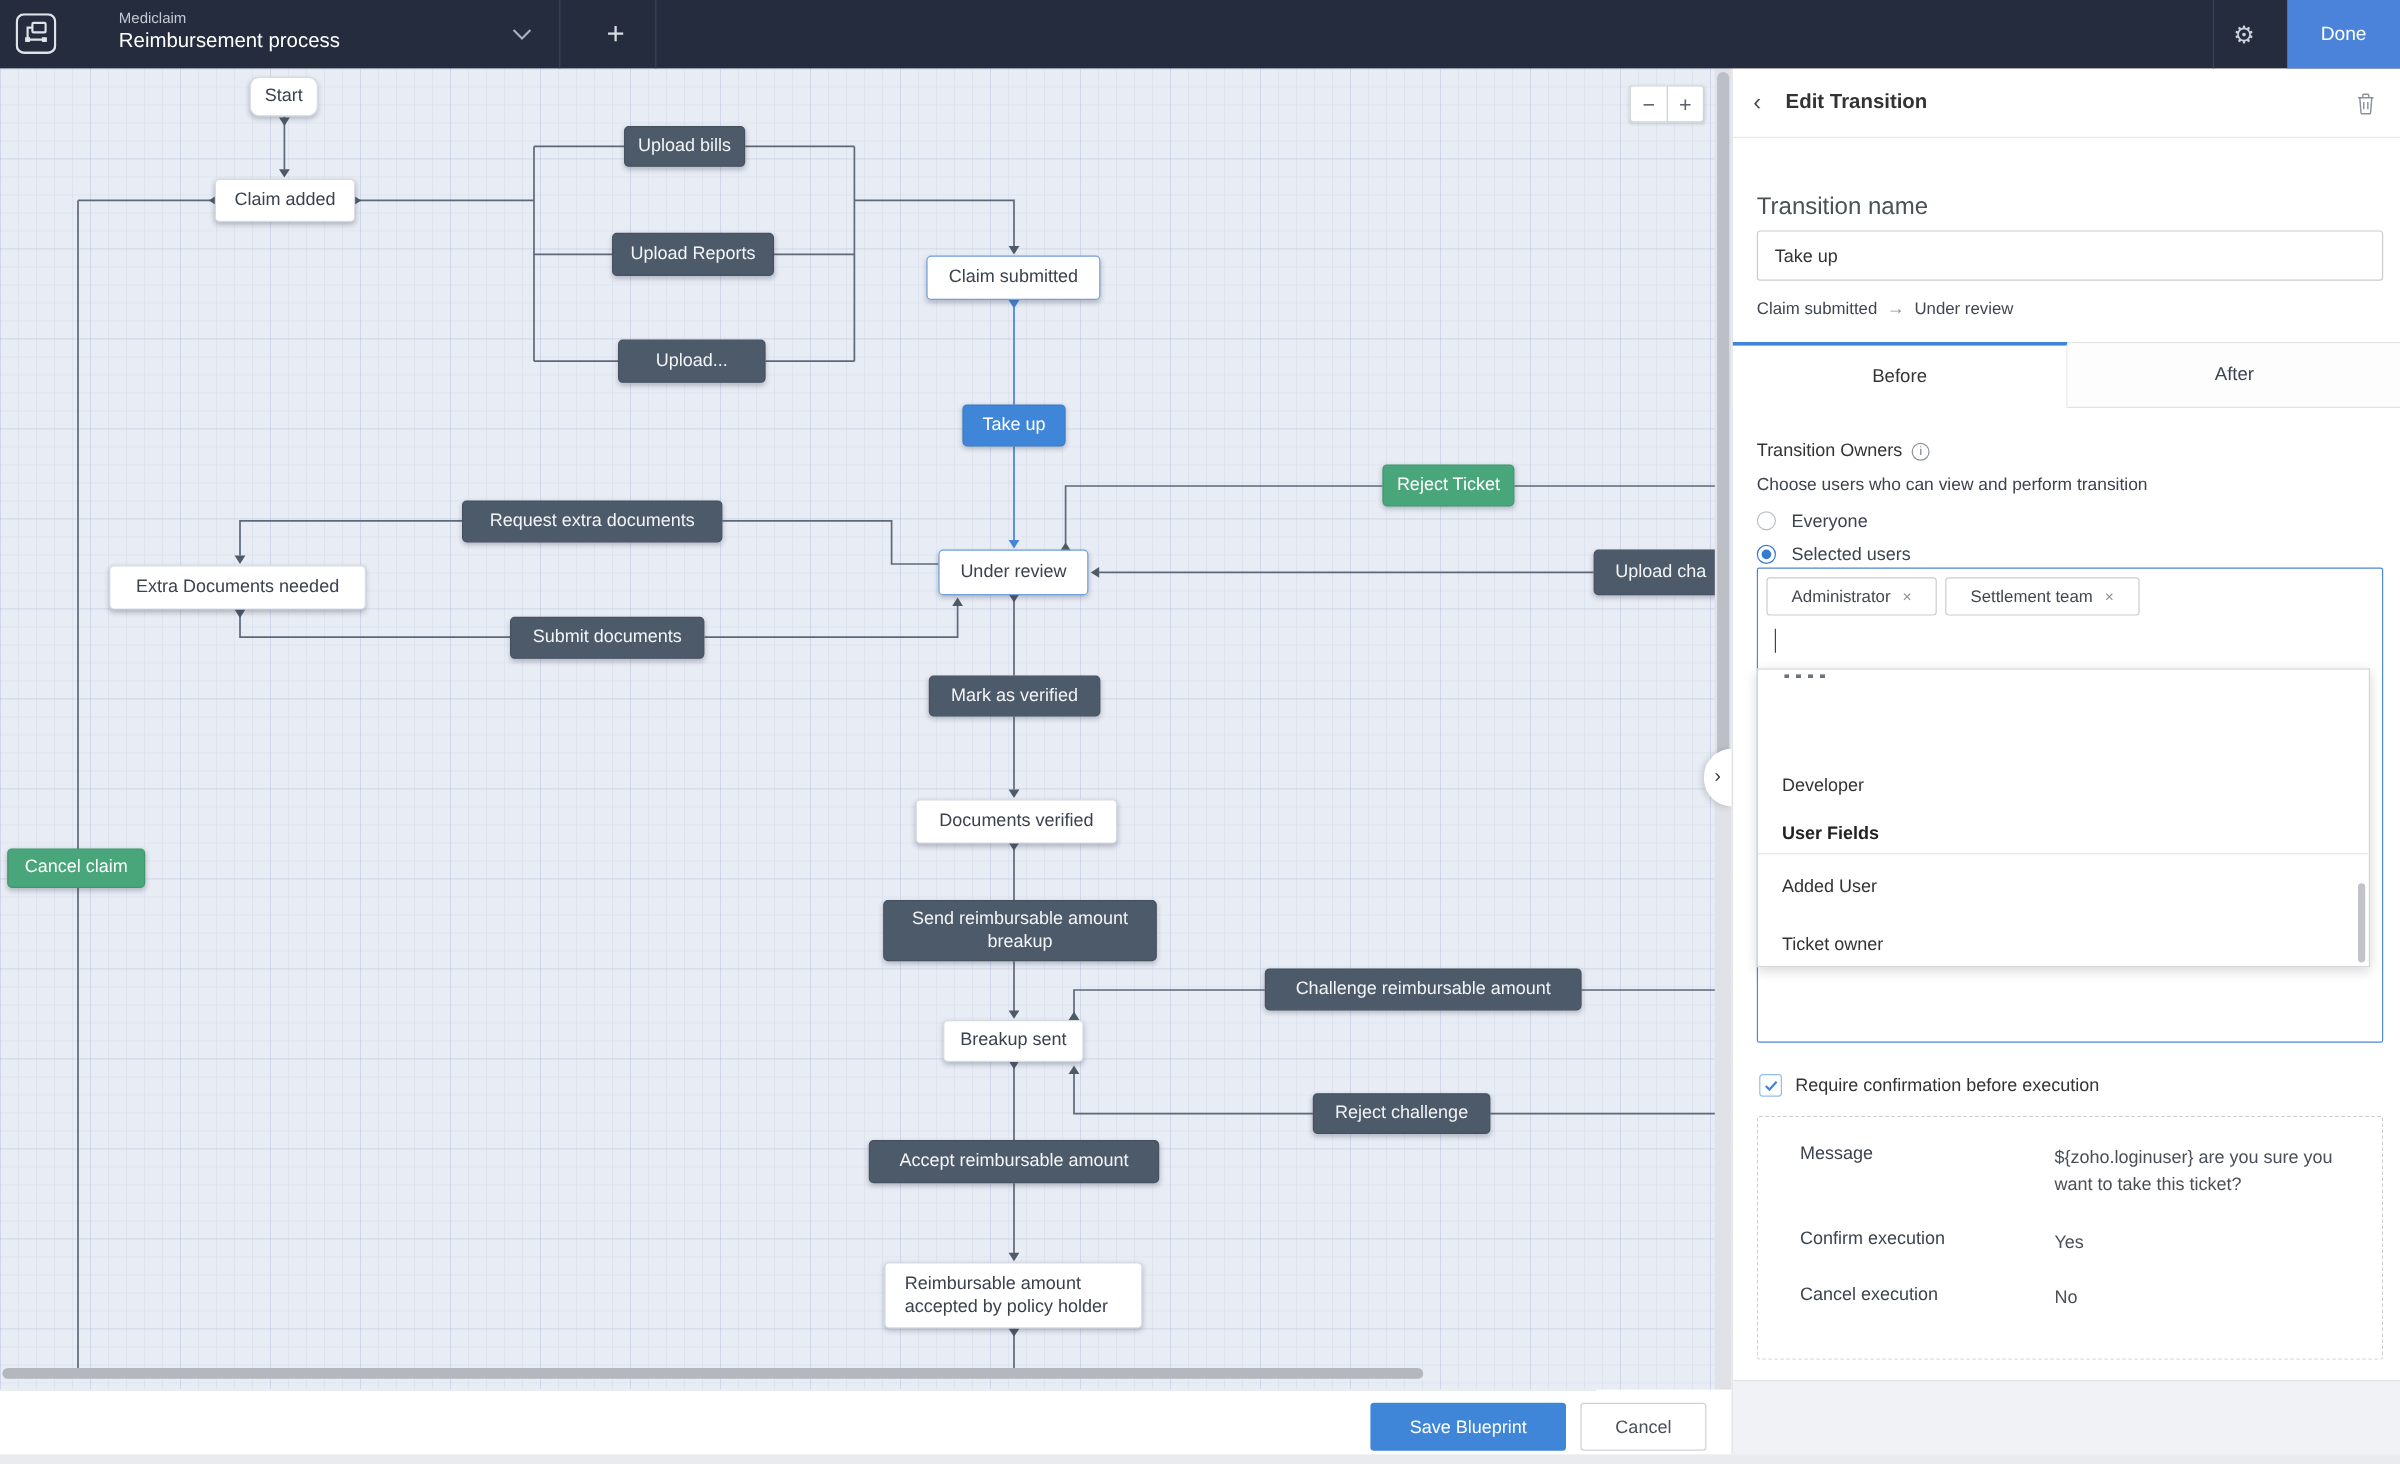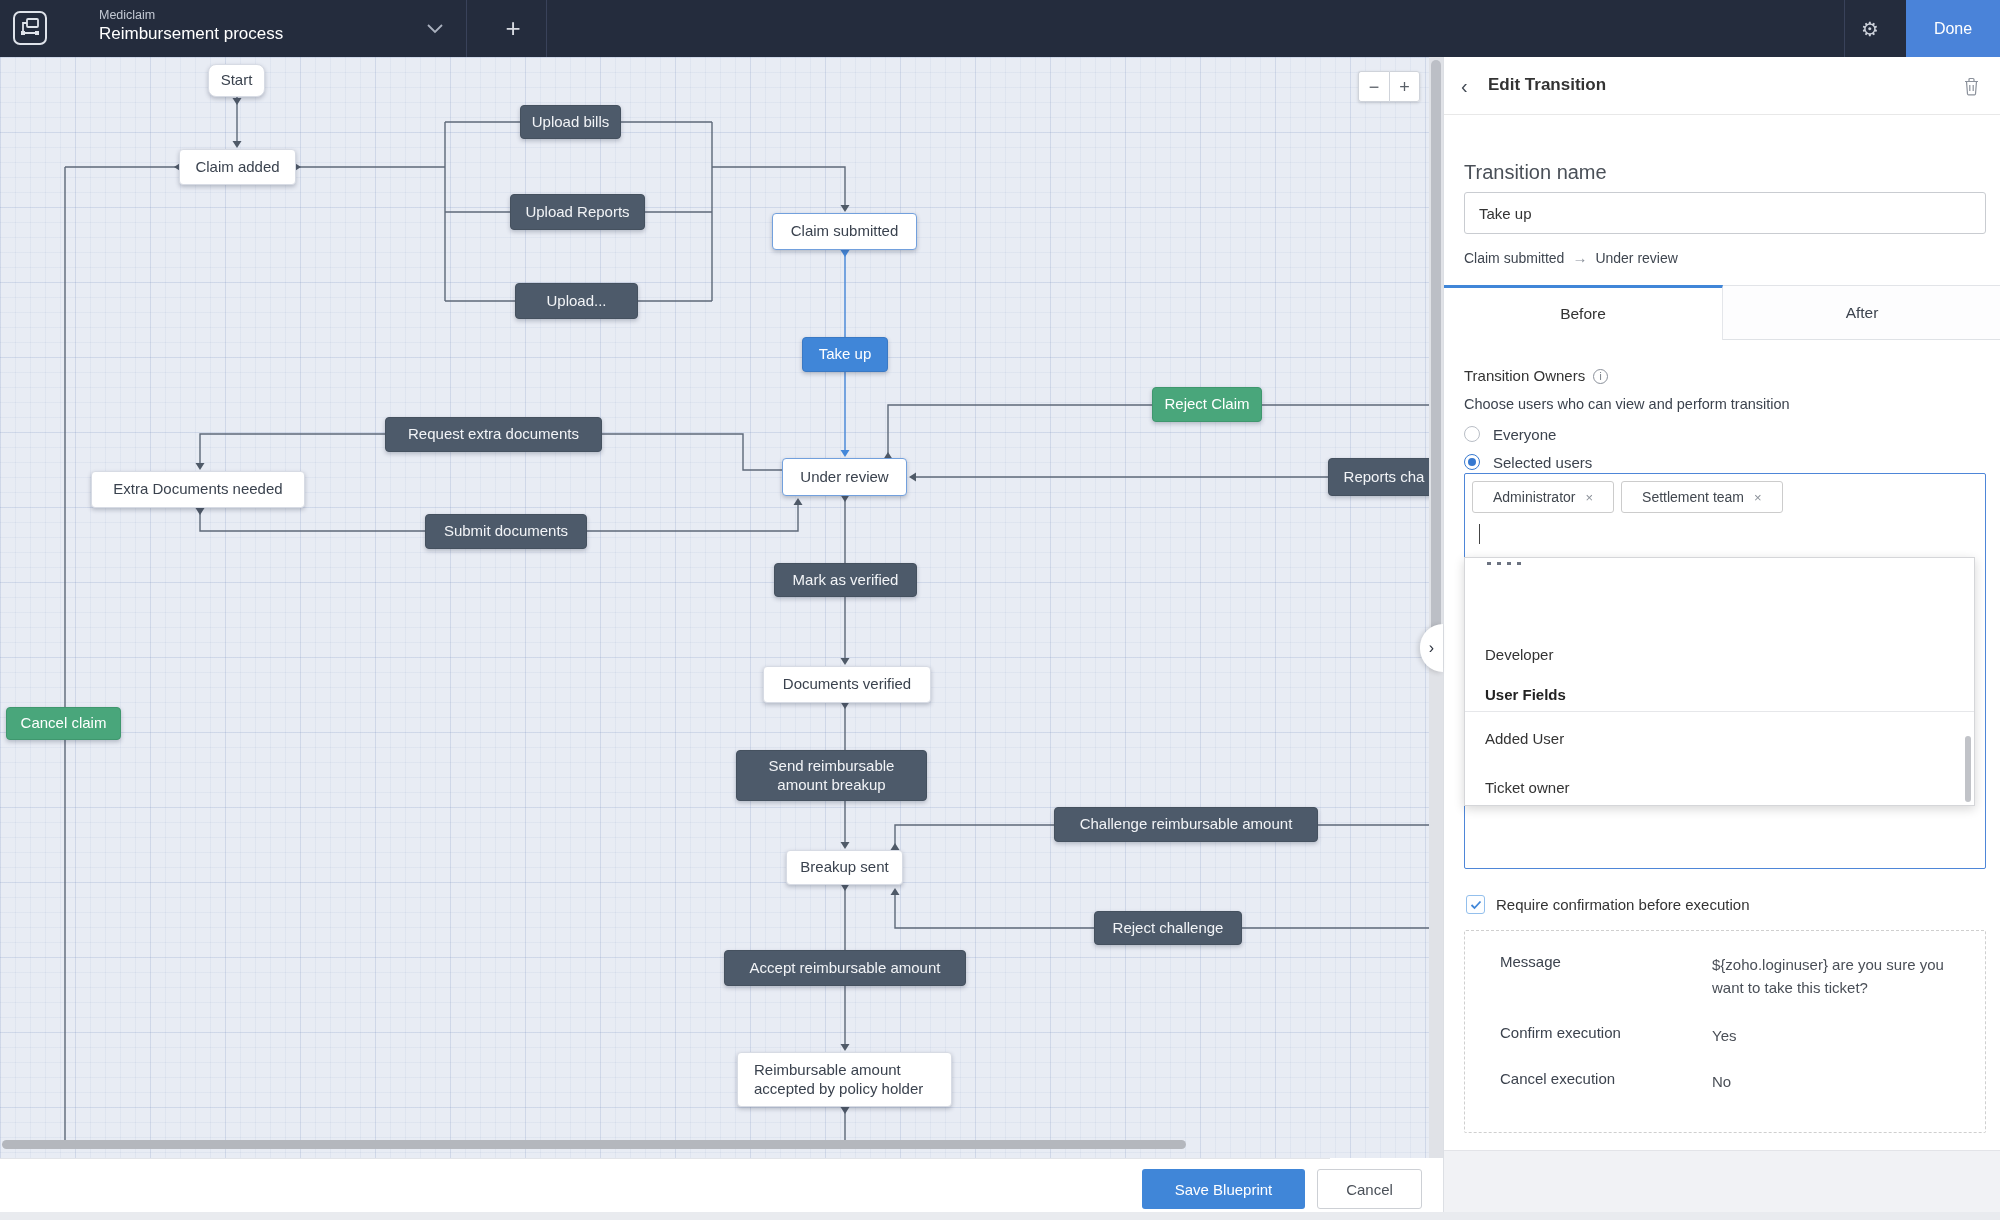--- a/index.html
+++ b/index.html
@@ -178,30 +178,30 @@
       </g>
   </svg>
   <div id="nodes">
       <div class="node kind-state-start" id="node-start" style="left: 208px; top: 7px; width: 57px; height: 33px;">Start</div>
       <div class="node kind-state" id="node-claim-added" style="left: 179px; top: 92px; width: 117px; height: 36px;">Claim added</div>
       <div class="node kind-transition" id="node-upload-bills" style="left: 520px; top: 48px; width: 101px; height: 34px;">Upload bills</div>
       <div class="node kind-transition" id="node-upload-reports" style="left: 510px; top: 137px; width: 135px; height: 36px;">Upload Reports</div>
       <div class="node kind-transition" id="node-upload-more" style="left: 515px; top: 226px; width: 123px; height: 36px;">Upload...</div>
       <div class="node kind-state-selected" id="node-claim-submitted" style="left: 772px; top: 156px; width: 145px; height: 37px;">Claim submitted</div>
       <div class="node kind-transition-active" id="node-take-up" style="left: 802px; top: 280px; width: 86px; height: 35px;">Take up</div>
-      <div class="node kind-transition-green" id="node-reject-claim" style="left: 1152px; top: 330px; width: 110px; height: 35px;">Reject Claim</div>
+      <div class="node kind-transition-green" id="node-reject-claim" style="left: 1152px; top: 330px; width: 110px; height: 35px;">Reject Ticket</div>
       <div class="node kind-transition" id="node-request-extra-documents" style="left: 385px; top: 360px; width: 217px; height: 35px;">Request extra documents</div>
       <div class="node kind-state" id="node-extra-documents-needed" style="left: 91px; top: 414px; width: 214px; height: 37px;">Extra Documents needed</div>
       <div class="node kind-state-selected" id="node-under-review" style="left: 782px; top: 401px; width: 125px; height: 38px;">Under review</div>
-      <div class="node kind-transition" id="node-approve-challenge" style="left: 1328px; top: 401px; width: 112px; height: 38px;">Reports cha</div>
+      <div class="node kind-transition" id="node-approve-challenge" style="left: 1328px; top: 401px; width: 112px; height: 38px;">Upload cha</div>
       <div class="node kind-transition" id="node-submit-documents" style="left: 425px; top: 457px; width: 162px; height: 35px;">Submit documents</div>
       <div class="node kind-transition" id="node-mark-as-verified" style="left: 774px; top: 506px; width: 143px; height: 34px;">Mark as verified</div>
       <div class="node kind-state" id="node-documents-verified" style="left: 763px; top: 609px; width: 168px; height: 37px;">Documents verified</div>
       <div class="node kind-transition-green" id="node-cancel-claim" style="left: 6px; top: 650px; width: 115px; height: 33px;">Cancel claim</div>
-      <div class="node kind-transition multiline" id="node-send-reimbursable-breakup" style="left: 736px; top: 693px; width: 191px; height: 51px;">Send reimbursable amount breakup</div>
+      <div class="node kind-transition multiline" id="node-send-reimbursable-breakup" style="left: 736px; top: 693px; width: 228px; height: 51px;">Send reimbursable amount breakup</div>
       <div class="node kind-transition" id="node-challenge-reimbursable" style="left: 1054px; top: 750px; width: 264px; height: 35px;">Challenge reimbursable amount</div>
       <div class="node kind-state" id="node-breakup-sent" style="left: 786px; top: 793px; width: 117px; height: 35px;">Breakup sent</div>
       <div class="node kind-transition" id="node-reject-challenge" style="left: 1094px; top: 854px; width: 148px; height: 34px;">Reject challenge</div>
       <div class="node kind-transition" id="node-accept-reimbursable" style="left: 724px; top: 893px; width: 242px; height: 36px;">Accept reimbursable amount</div>
       <div class="node kind-state multiline" id="node-reimbursable-accepted" style="left: 737px; top: 995px; width: 215px; height: 55px;">Reimbursable amount accepted by policy holder</div>
     </div>
   <div class="zoomctrl">
     <button>−</button>
     <button>+</button>
   </div>

